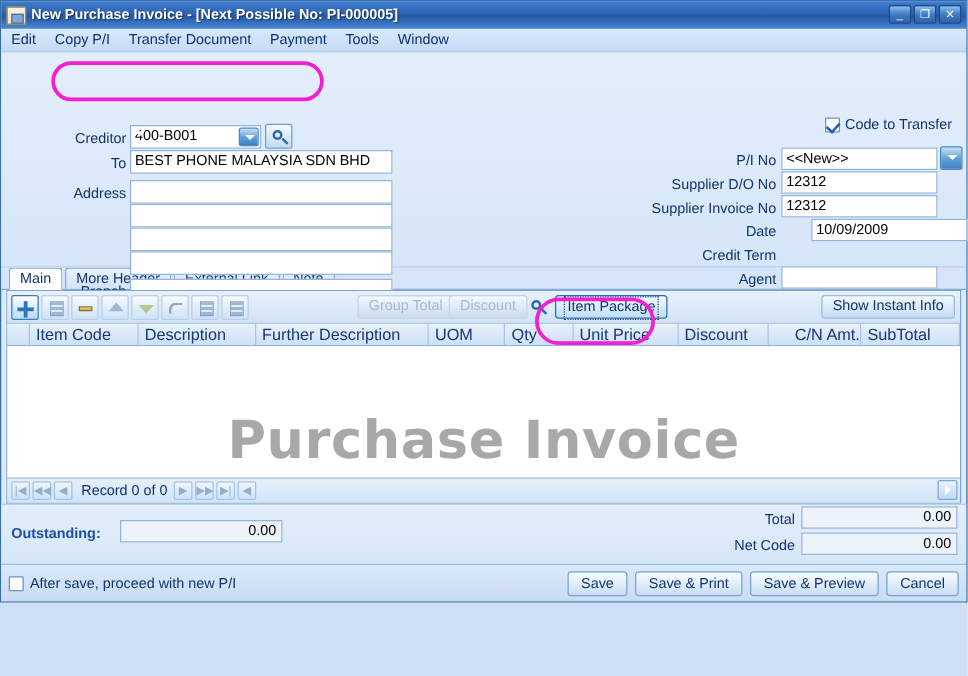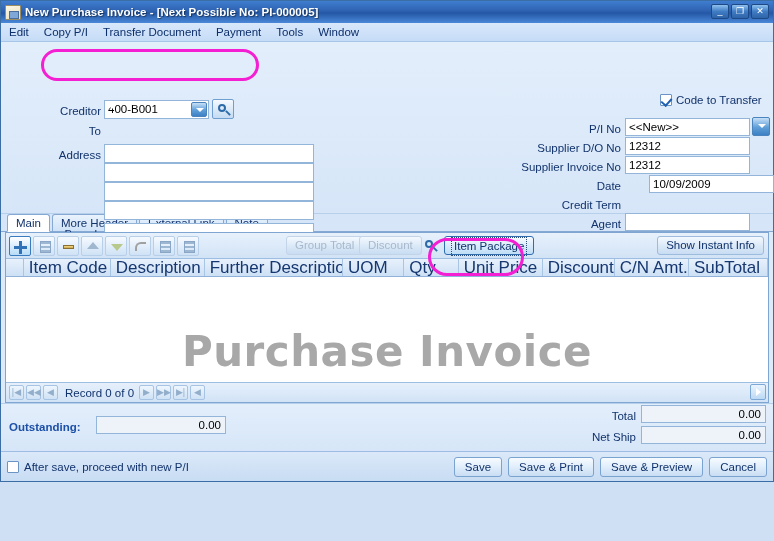--- a/index.html
+++ b/index.html
@@ -228,21 +228,21 @@
 
   
   .ghead {
     height: 18px; min-height: 18px;
     display: flex;
     background: linear-gradient(180deg,#e8f1fc,#cde0f5);
     border-bottom: 1px solid #8fb1da;
   }
   .gh {
     border-right: 1px solid #a9c5e4;
-    color: #16376f; font-size: 17px; line-height: 17px;
+    color: #16376f; font-size: 13px; line-height: 17px;
     padding-left: 5px; overflow: hidden; white-space: nowrap;
   }
   .gbody { flex: 1; background: #ffffff; position: relative; overflow: hidden; }
   .watermark {
     position: absolute; left: 0; right: 0; top: 50px;
     text-align: center;
     font-size: 42px; font-weight: bold; color: #a8a8a8;
     letter-spacing: 0.5px;
     font-family: "DejaVu Sans", sans-serif;
   }
@@ -362,20 +362,21 @@
                 background:linear-gradient(180deg,#c7e0f7,#5f9ed8 55%,#3d81c4);
                 border:1px solid #4b83bd; border-radius:2px;">
       <div style="position:absolute; left:4px; top:5px; border-left:4px solid transparent; border-right:4px solid transparent; border-top:4px solid #fff;"></div>
     </div>
     <div class="magbtn" style="left:211px; top:57px;">
       <div class="glass"></div>
         <div class="handle"></div>
     </div>
 
     <div class="lbl" style="left:20px; top:82px; width:80px;">To</div>
+    <div class="fld" style="left:103px; top:78px; width:210px; height:19px;">BEST PHONE MALAYSIA SDN BHD</div>
 
     <div class="lbl" style="left:20px; top:106px; width:80px;">Address</div>
     <div class="fld" style="left:103px; top:102px; width:210px; height:19px;"></div>
     <div class="fld" style="left:103px; top:121px; width:210px; height:19px;"></div>
     <div class="fld" style="left:103px; top:140px; width:210px; height:19px;"></div>
     <div class="fld" style="left:103px; top:159px; width:210px; height:19px;"></div>
 
     <div class="lbl" style="left:20px; top:185px; width:80px;">Branch</div>
     <div class="fld" style="left:103px; top:181px; width:210px; height:19px;"></div>
 
@@ -466,21 +467,21 @@
 
     <div class="ghead">
       <div class="gh" style="width:18px; padding-left:0;"></div>
       <div class="gh" style="width:88px;">Item Code</div>
       <div class="gh" style="width:95px;">Description</div>
       <div class="gh" style="width:140px;">Further Description</div>
       <div class="gh" style="width:62px;">UOM</div>
       <div class="gh" style="width:55px;">Qty</div>
       <div class="gh" style="width:85px;">Unit Price</div>
       <div class="gh" style="width:73px;">Discount</div>
-      <div class="gh" style="width:75px;">C/N Amt.</div>
+      <div class="gh" style="width:75px;text-align:right;">C/N Amt.</div>
       <div class="gh" style="width:80px;">SubTotal</div>
     </div>
 
     <div class="gbody">
       <div class="watermark">Purchase Invoice</div>
     </div>
 
     <div class="recnav">
       <div class="navbtn">
           <span>|◀</span>
@@ -508,21 +509,21 @@
     </div>
   </div>
 
   <div class="totals">
     <div class="outlabel" style="left:8px; top:16px;">Outstanding:</div>
     <div class="tfield" style="left:95px; top:12px; width:130px; height:18px;">0.00</div>
 
     <div class="tlabel" style="left:560px; top:5px; width:75px;">Total</div>
     <div class="tfield" style="left:640px; top:1px; width:125px; height:18px;">0.00</div>
 
-    <div class="tlabel" style="left:545px; top:26px; width:90px;">Net Ship</div>
+    <div class="tlabel" style="left:545px; top:26px; width:90px;">Net Code</div>
     <div class="tfield" style="left:640px; top:22px; width:125px; height:18px;">0.00</div>
   </div>
 
   <div class="footer">
     <div style="display:flex; align-items:center; gap:5px;">
       <div class="chkbox"></div>
       <div class="chklabel">After save, proceed with new P/I</div>
     </div>
     <div class="footer-right">
       <div class="fbtn">Save</div>

